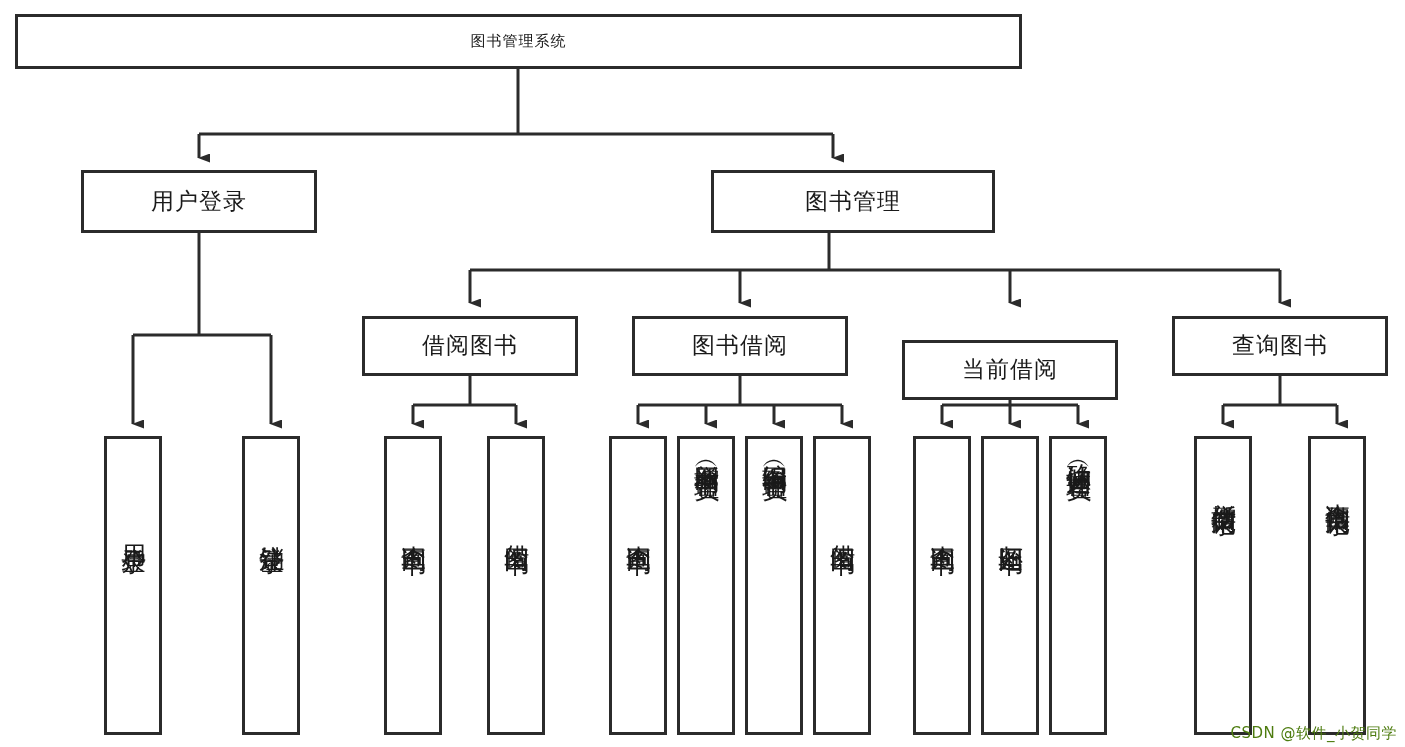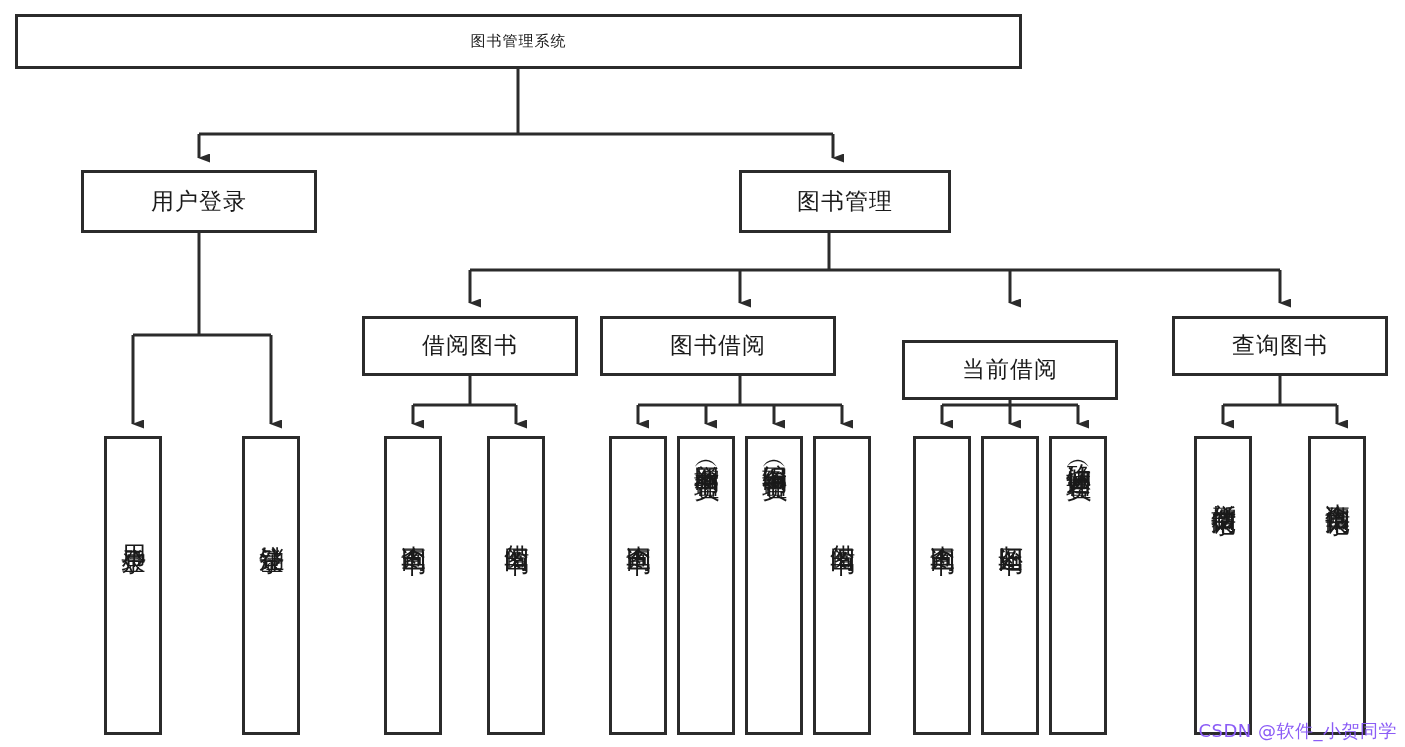--- a/index.html
+++ b/index.html
@@ -63,22 +63,22 @@
     letter-spacing: 2px;
     white-space: nowrap;
   }
   .node.leaf.tall .label {
     font-size: 25px;
   }
   #watermark {
     position: absolute;
     right: 8px;
     bottom: 4px;
-    font-size: 18px;
-    color: #8b5cf6;
+    font-size: 15px;
+    color: #4d7c0f;
     letter-spacing: 0.5px;
     z-index: 5;
     white-space: nowrap;
   }
 </style>
 </head>
 <body>
 
 <div id="canvas">
 
@@ -132,28 +132,28 @@
     </g>
   </svg>
 
   <div class="node root horizontal" style="left:15px; top:14px; width:1007px; height:55px;">
     <span class="label">图书管理系统</span>
   </div>
 
   <div class="node horizontal" style="left:81px; top:170px; width:236px; height:63px;">
     <span class="label">用户登录</span>
   </div>
-  <div class="node horizontal" style="left:711px; top:170px; width:212px; height:63px;margin-left:28px;">
+  <div class="node horizontal" style="left:711px; top:170px; width:284px; height:63px;">
     <span class="label">图书管理</span>
   </div>
 
   <div class="node horizontal" style="left:362px; top:316px; width:216px; height:60px;">
     <span class="label">借阅图书</span>
   </div>
-  <div class="node horizontal" style="left:600px; top:316px; width:236px; height:60px;">
+  <div class="node horizontal" style="left:632px; top:316px; width:216px; height:60px;">
     <span class="label">图书借阅</span>
   </div>
   <div class="node horizontal" style="left:902px; top:316px; width:216px; height:60px;margin-top:24px;">
     <span class="label">当前借阅</span>
   </div>
   <div class="node horizontal" style="left:1172px; top:316px; width:216px; height:60px;">
     <span class="label">查询图书</span>
   </div>
 
   <div class="node leaf" style="left:104px; top:436px; width:58px; height:299px; padding-top:86px;">

